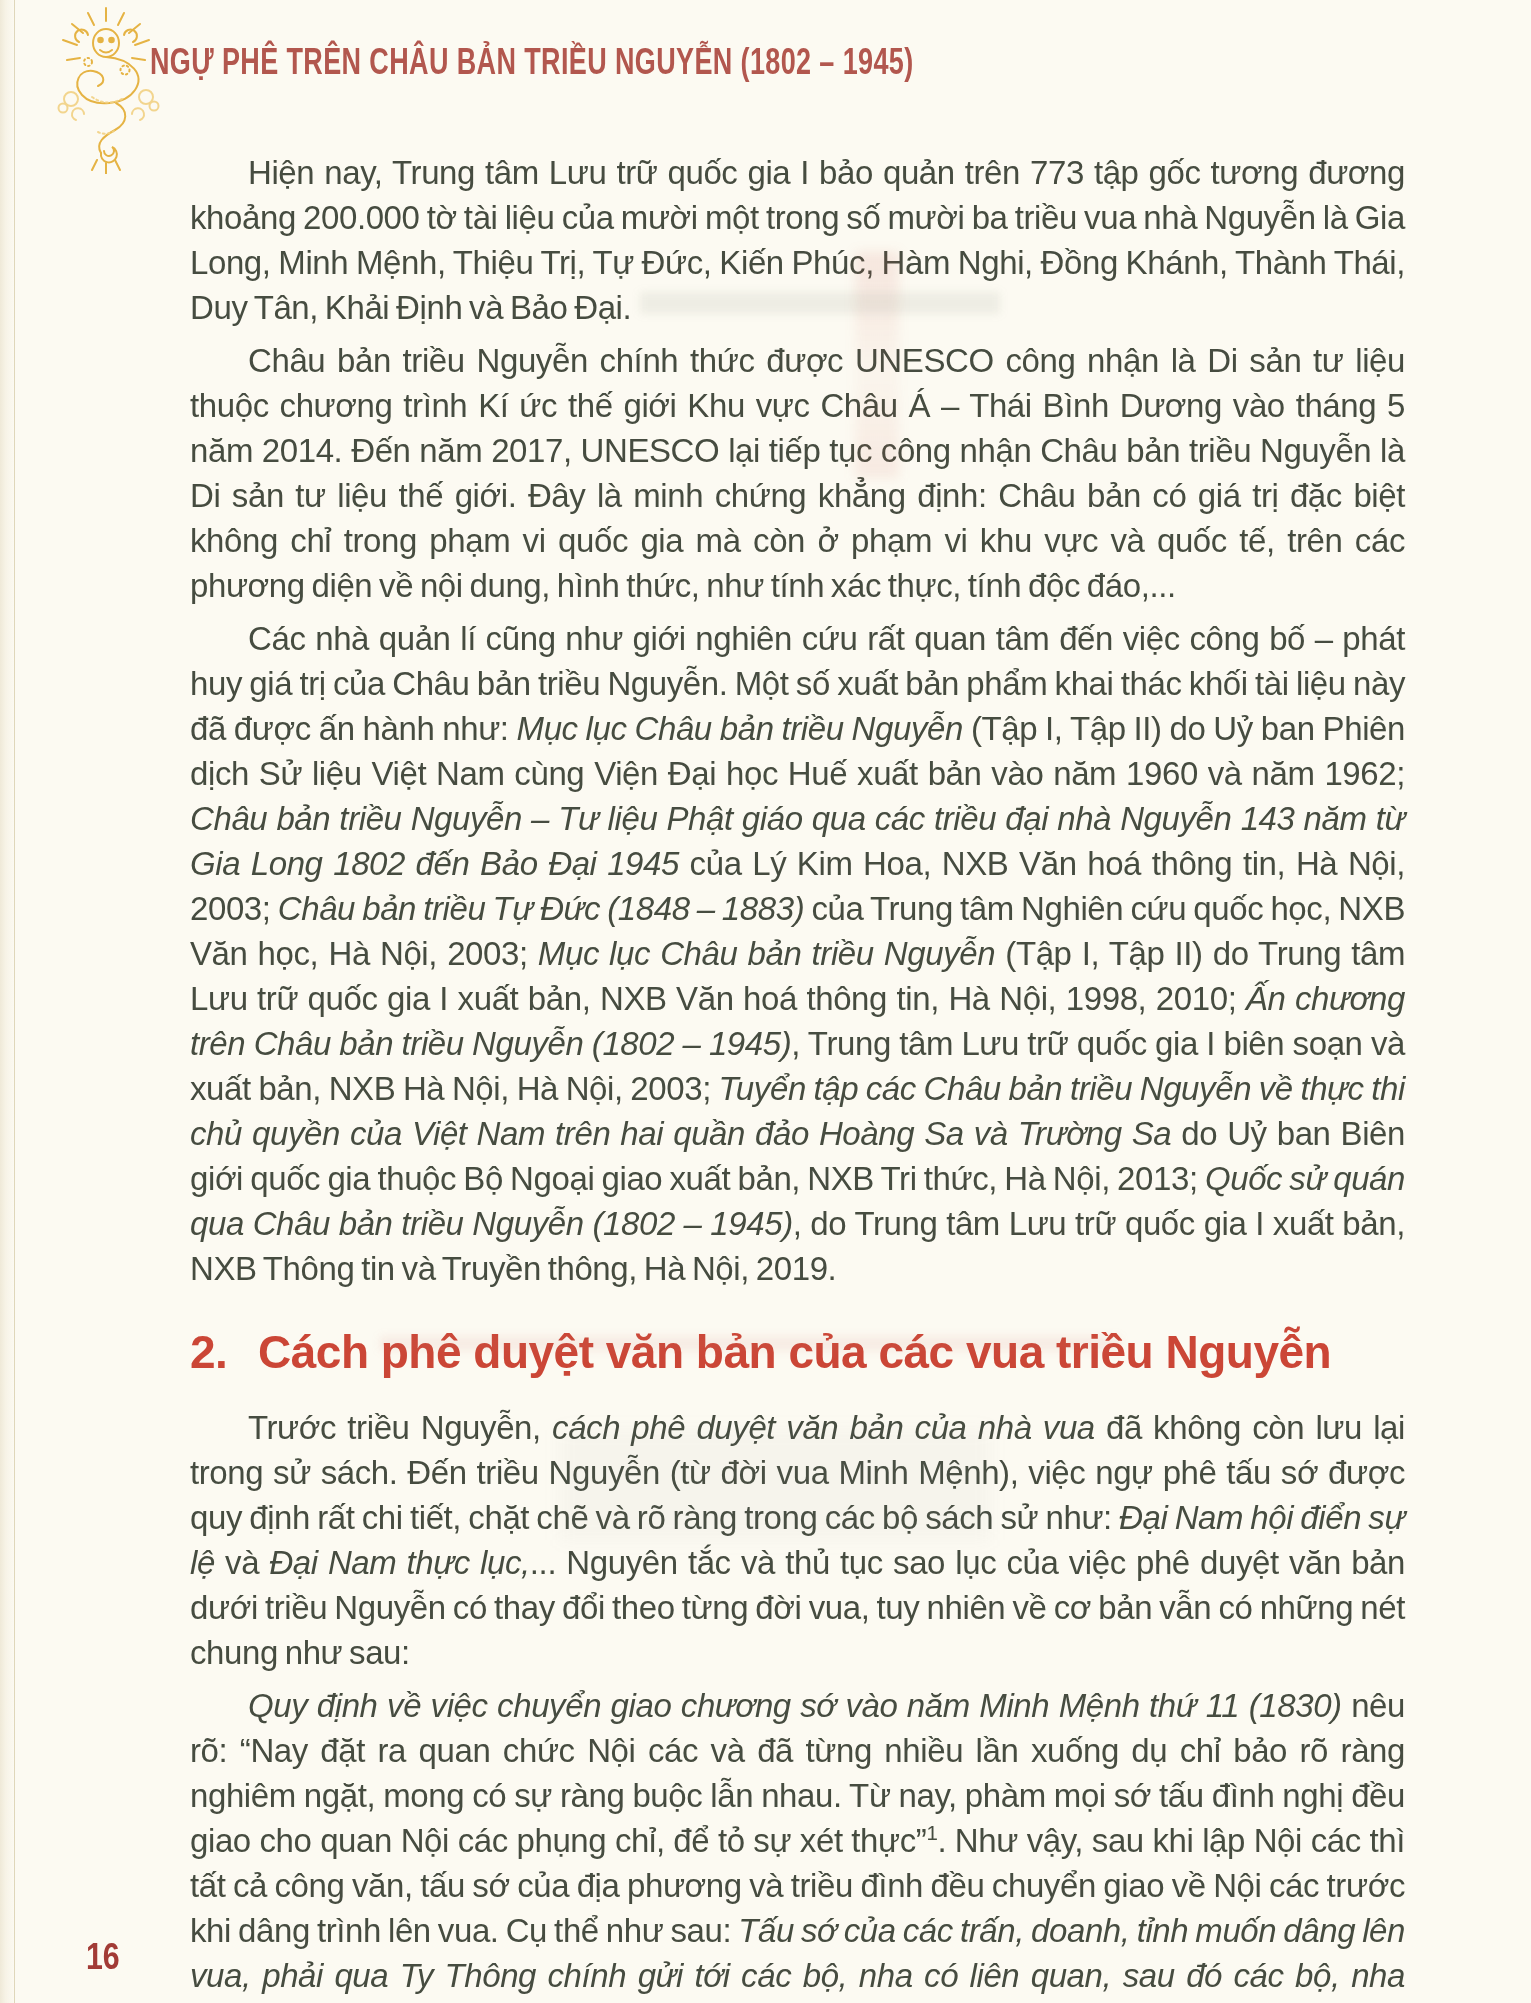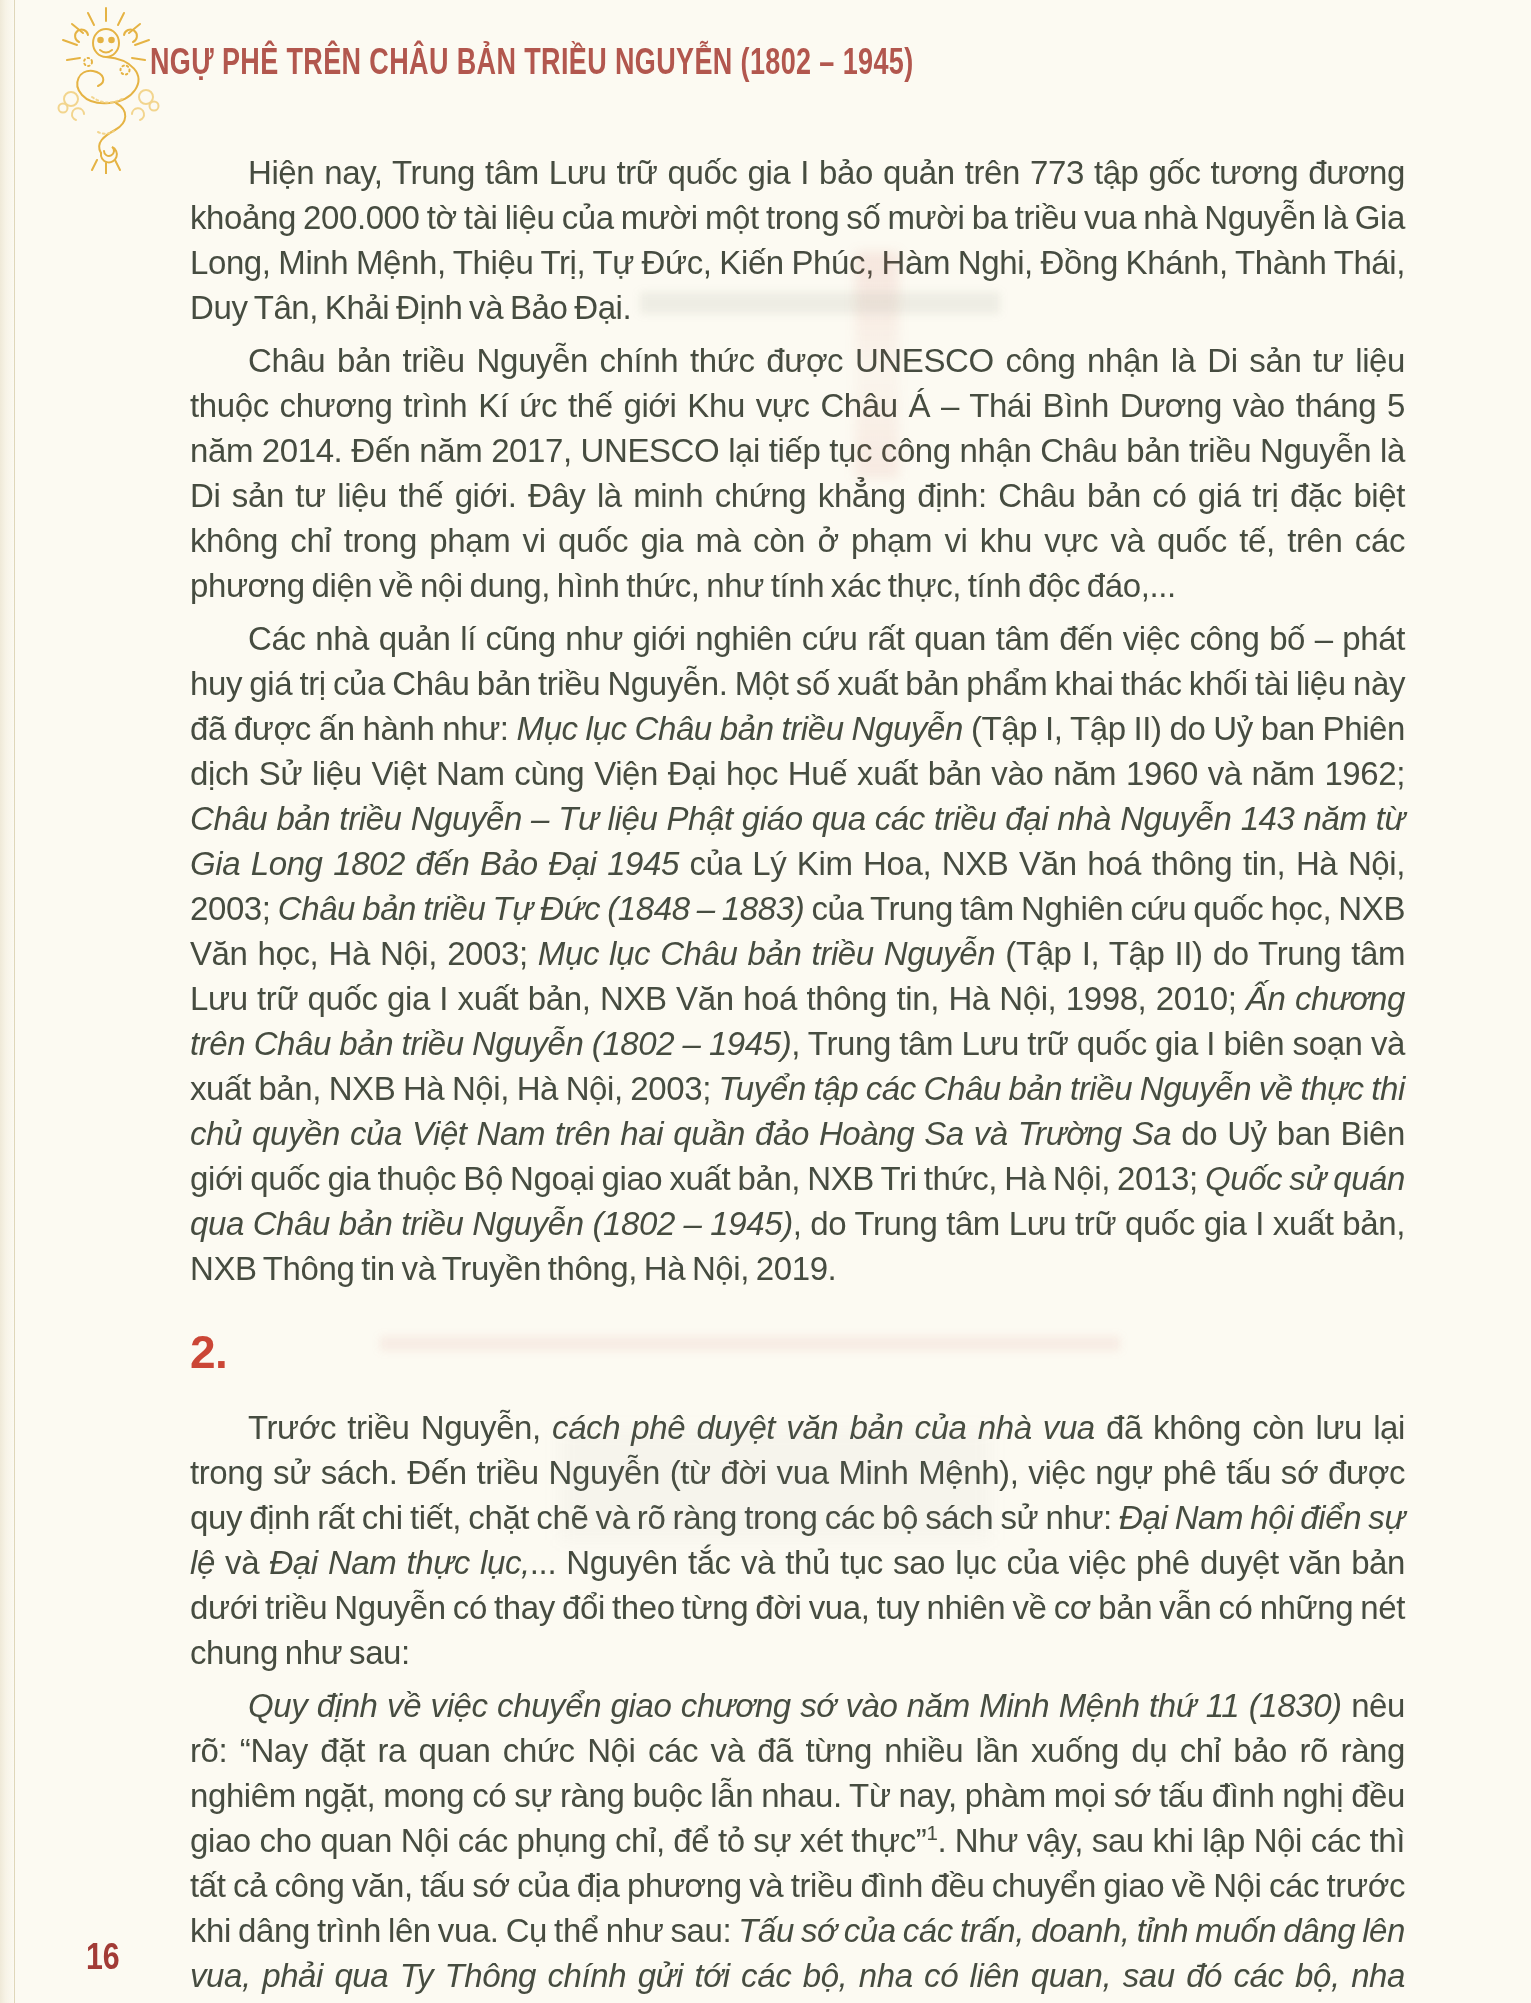--- a/index.html
+++ b/index.html
@@ -99,20 +99,21 @@
 
   <div class="running-head">NGỰ PHÊ TRÊN CHÂU BẢN TRIỀU NGUYỄN (1802 – 1945)</div>
 
   <div class="body">
     <p class="para"><span>Hiện nay, Trung tâm Lưu trữ quốc gia I bảo quản trên 773 tập gốc tương đương khoảng 200.000 tờ tài liệu của mười một trong số mười ba triều vua nhà Nguyễn là Gia Long, Minh Mệnh, Thiệu Trị, Tự Đức, Kiến Phúc, Hàm Nghi, Đồng Khánh, Thành Thái, Duy Tân, Khải Định và Bảo Đại.</span></p>
     <p class="para"><span>Châu bản triều Nguyễn chính thức được UNESCO công nhận là Di sản tư liệu thuộc chương trình Kí ức thế giới Khu vực Châu Á – Thái Bình Dương vào tháng 5 năm 2014. Đến năm 2017, UNESCO lại tiếp tục công nhận Châu bản triều Nguyễn là Di sản tư liệu thế giới. Đây là minh chứng khẳng định: Châu bản có giá trị đặc biệt không chỉ trong phạm vi quốc gia mà còn ở phạm vi khu vực và quốc tế, trên các phương diện về nội dung, hình thức, như tính xác thực, tính độc đáo,...</span></p>
     <p class="para"><span>Các nhà quản lí cũng như giới nghiên cứu rất quan tâm đến việc công bố – phát huy giá trị của Châu bản triều Nguyễn. Một số xuất bản phẩm khai thác khối tài liệu này đã được ấn hành như: </span><span class="it">Mục lục Châu bản triều Nguyễn </span><span>(Tập I, Tập II) do Uỷ ban Phiên dịch Sử liệu Việt Nam cùng Viện Đại học Huế xuất bản vào năm 1960 và năm 1962; </span><span class="it">Châu bản triều Nguyễn – Tư liệu Phật giáo qua các triều đại nhà Nguyễn 143 năm từ Gia Long 1802 đến Bảo Đại 1945 </span><span>của Lý Kim Hoa, NXB Văn hoá thông tin, Hà Nội, 2003; </span><span class="it">Châu bản triều Tự Đức (1848 – 1883) </span><span>của Trung tâm Nghiên cứu quốc học, NXB Văn học, Hà Nội, 2003; </span><span class="it">Mục lục Châu bản triều Nguyễn </span><span>(Tập I, Tập II) do Trung tâm Lưu trữ quốc gia I xuất bản, NXB Văn hoá thông tin, Hà Nội, 1998, 2010; </span><span class="it">Ấn chương trên Châu bản triều Nguyễn (1802 – 1945)</span><span>, Trung tâm Lưu trữ quốc gia I biên soạn và xuất bản, NXB Hà Nội, Hà Nội, 2003; </span><span class="it">Tuyển tập các Châu bản triều Nguyễn về thực thi chủ quyền của Việt Nam trên hai quần đảo Hoàng Sa và Trường Sa </span><span>do Uỷ ban Biên giới quốc gia thuộc Bộ Ngoại giao xuất bản, NXB Tri thức, Hà Nội, 2013; </span><span class="it">Quốc sử quán qua Châu bản triều Nguyễn (1802 – 1945)</span><span>, do Trung tâm Lưu trữ quốc gia I xuất bản, NXB Thông tin và Truyền thông, Hà Nội, 2019.</span></p>
 
     <div class="heading">
       <span class="num">2.</span>
+      <span class="ttl">Cách phê duyệt văn bản của các vua triều Nguyễn</span>
     </div>
 
     <p class="para"><span>Trước triều Nguyễn, </span><span class="it">cách phê duyệt văn bản của nhà vua </span><span>đã không còn lưu lại trong sử sách. Đến triều Nguyễn (từ đời vua Minh Mệnh), việc ngự phê tấu sớ được quy định rất chi tiết, chặt chẽ và rõ ràng trong các bộ sách sử như: </span><span class="it">Đại Nam hội điển sự lệ </span><span>và </span><span class="it">Đại Nam thực lục,</span><span>... Nguyên tắc và thủ tục sao lục của việc phê duyệt văn bản dưới triều Nguyễn có thay đổi theo từng đời vua, tuy nhiên về cơ bản vẫn có những nét chung như sau:</span></p>
     <p class="para"><span class="it">Quy định về việc chuyển giao chương sớ vào năm Minh Mệnh thứ 11 (1830) </span><span>nêu rõ: “Nay đặt ra quan chức Nội các và đã từng nhiều lần xuống dụ chỉ bảo rõ ràng nghiêm ngặt, mong có sự ràng buộc lẫn nhau. Từ nay, phàm mọi sớ tấu đình nghị đều giao cho quan Nội các phụng chỉ, để tỏ sự xét thực”</span><sup>1</sup><span>. Như vậy, sau khi lập Nội các thì tất cả công văn, tấu sớ của địa phương và triều đình đều chuyển giao về Nội các trước khi dâng trình lên vua. Cụ thể như sau: </span><span class="it">Tấu sớ của các trấn, doanh, tỉnh muốn dâng lên vua, phải qua Ty Thông chính gửi tới các bộ, nha có liên quan, sau đó các bộ, nha chuyển tới</span></p>
 
     <div class="footnote">
       <div class="fn-rule"></div>
       <p class="fn-text"><sup>1</sup><span class="it"> Khâm định Đại Nam hội điển sự lệ</span><span>, Tập 8, NXB Thuận Hoá, Thừa Thiên Huế, 2005, tr.39.</span></p>
     </div>
   </div>

